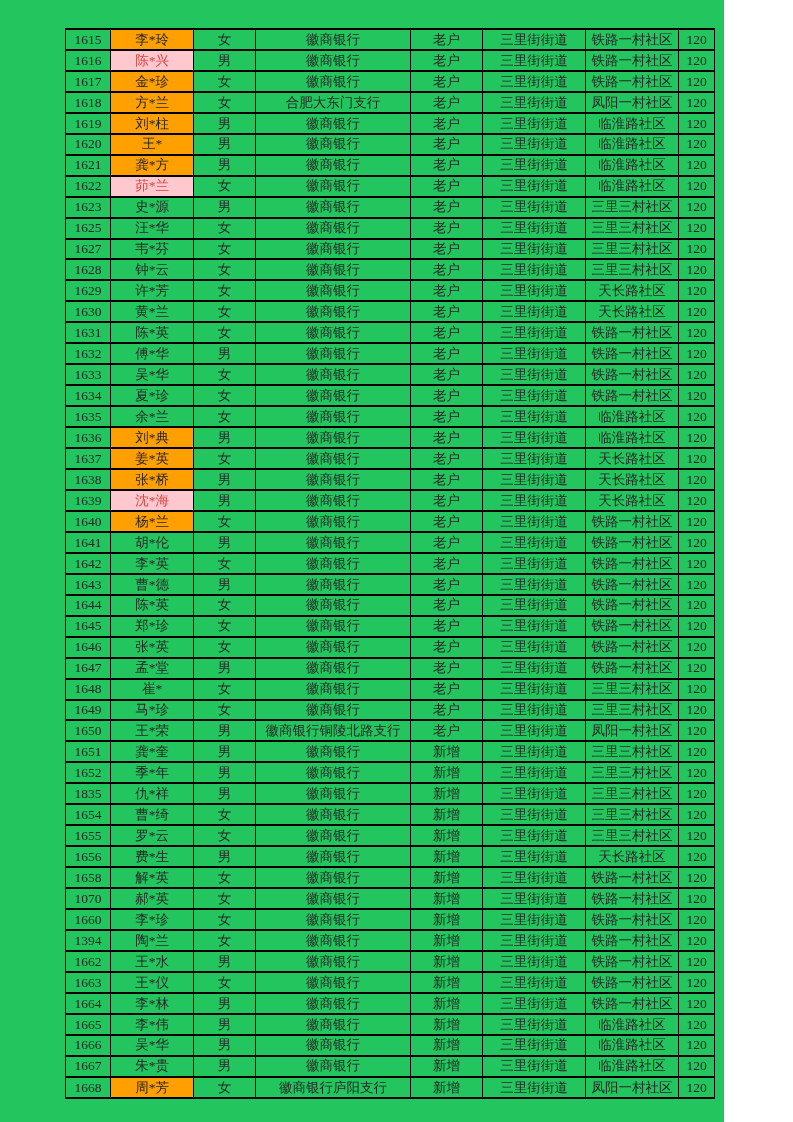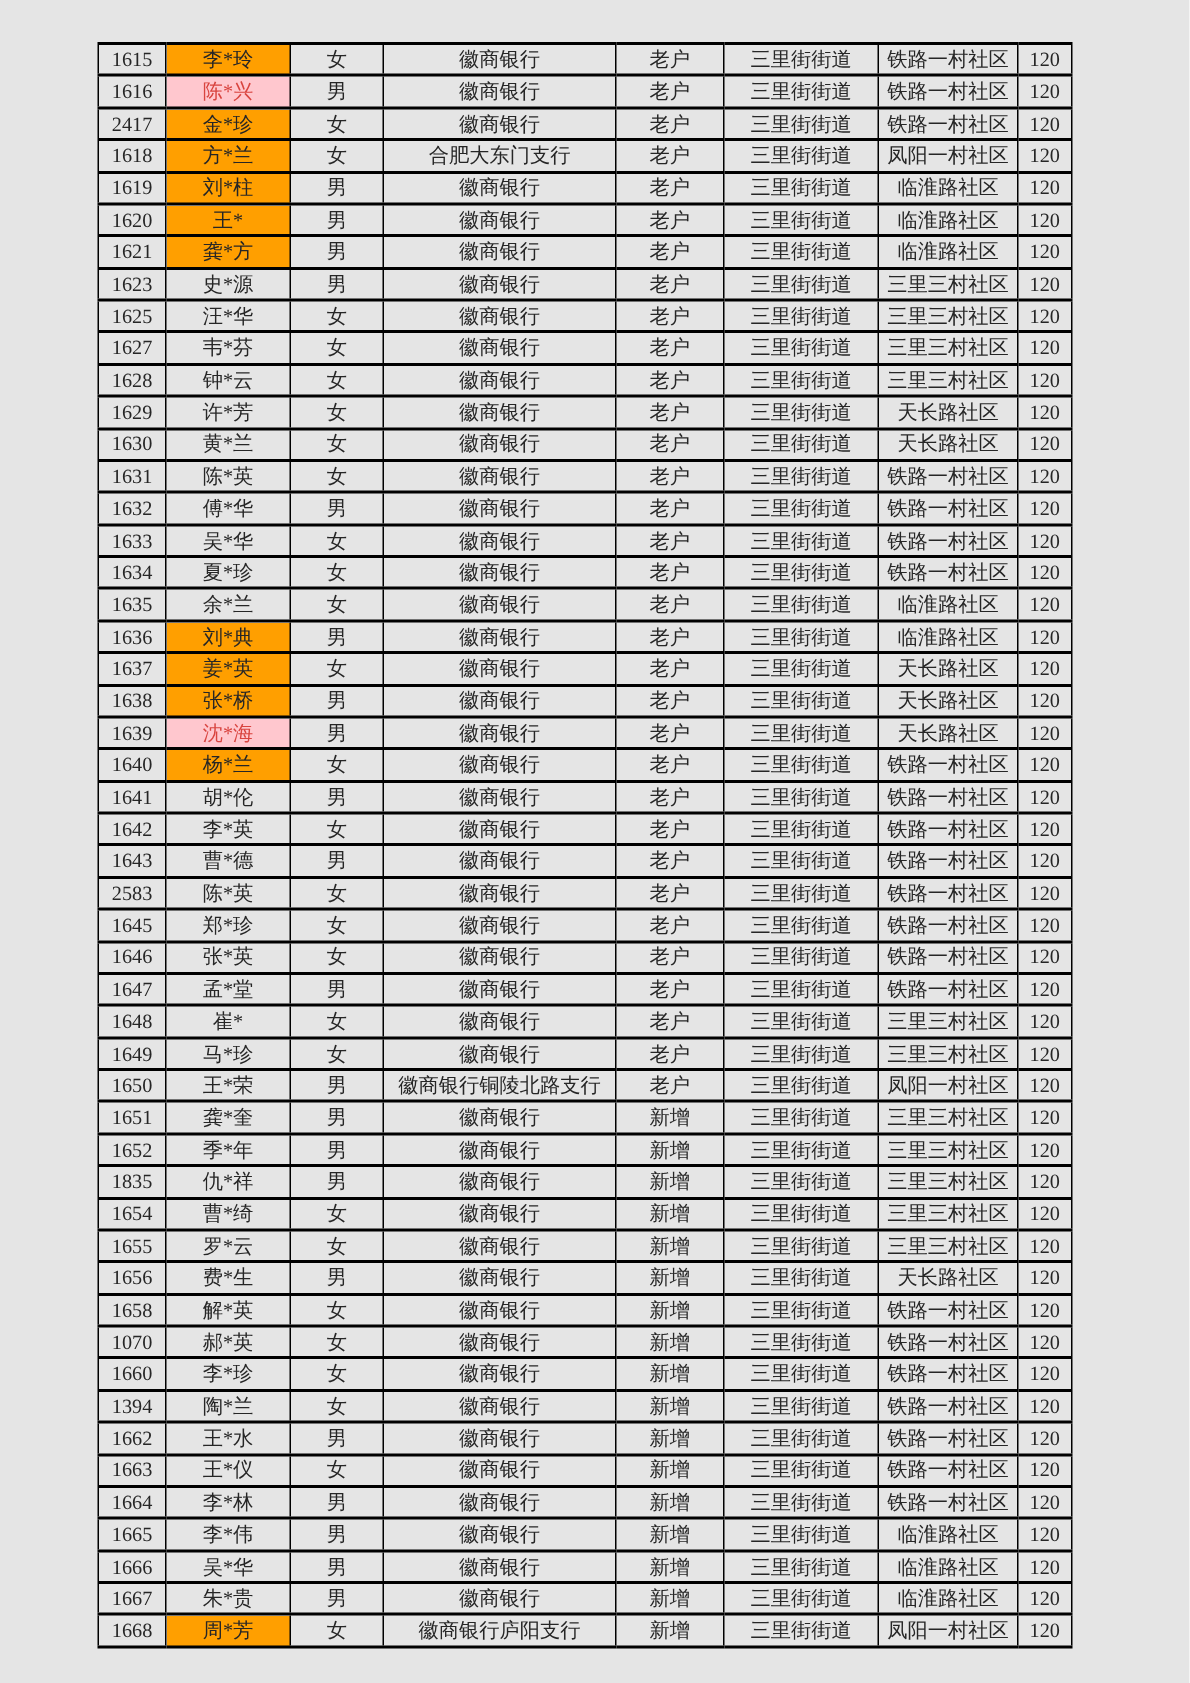--- a/index.html
+++ b/index.html
@@ -9,22 +9,22 @@
   }
   body {
     width: 793px;
     height: 1122px;
     position: relative;
     font-family: "Liberation Serif", "DejaVu Serif", serif;
   }
   .sheet {
     position: absolute;
     left: 0; top: 0;
-    width: 793px; height: 1122px;
-    background: #e5e5e5;
+    width: 724px; height: 1122px;
+    background: #22c55e;
   }
   table.roster {
     position: absolute;
     left: 65px;
     top: 28px;
     width: 649px;
     height: 1071px;
     border-collapse: collapse;
     table-layout: fixed;
     font-size: 13.5px;
@@ -84,21 +84,21 @@
     <td>1616</td>
     <td class="hl-pink">陈*兴</td>
     <td>男</td>
     <td>徽商银行</td>
     <td>老户</td>
     <td>三里街街道</td>
     <td>铁路一村社区</td>
     <td>120</td>
   </tr>
         <tr>
-    <td>2417</td>
+    <td>1617</td>
     <td class="hl-orange">金*珍</td>
     <td>女</td>
     <td>徽商银行</td>
     <td>老户</td>
     <td>三里街街道</td>
     <td>铁路一村社区</td>
     <td>120</td>
   </tr>
         <tr>
     <td>1618</td>
@@ -134,20 +134,30 @@
     <td>1621</td>
     <td class="hl-orange">龚*方</td>
     <td>男</td>
     <td>徽商银行</td>
     <td>老户</td>
     <td>三里街街道</td>
     <td>临淮路社区</td>
     <td>120</td>
   </tr>
         <tr>
+    <td>1622</td>
+    <td class="hl-pink">茆*兰</td>
+    <td>女</td>
+    <td>徽商银行</td>
+    <td>老户</td>
+    <td>三里街街道</td>
+    <td>临淮路社区</td>
+    <td>120</td>
+  </tr>
+        <tr>
     <td>1623</td>
     <td>史*源</td>
     <td>男</td>
     <td>徽商银行</td>
     <td>老户</td>
     <td>三里街街道</td>
     <td>三里三村社区</td>
     <td>120</td>
   </tr>
         <tr>
@@ -324,21 +334,21 @@
     <td>1643</td>
     <td>曹*德</td>
     <td>男</td>
     <td>徽商银行</td>
     <td>老户</td>
     <td>三里街街道</td>
     <td>铁路一村社区</td>
     <td>120</td>
   </tr>
         <tr>
-    <td>2583</td>
+    <td>1644</td>
     <td>陈*英</td>
     <td>女</td>
     <td>徽商银行</td>
     <td>老户</td>
     <td>三里街街道</td>
     <td>铁路一村社区</td>
     <td>120</td>
   </tr>
         <tr>
     <td>1645</td>

